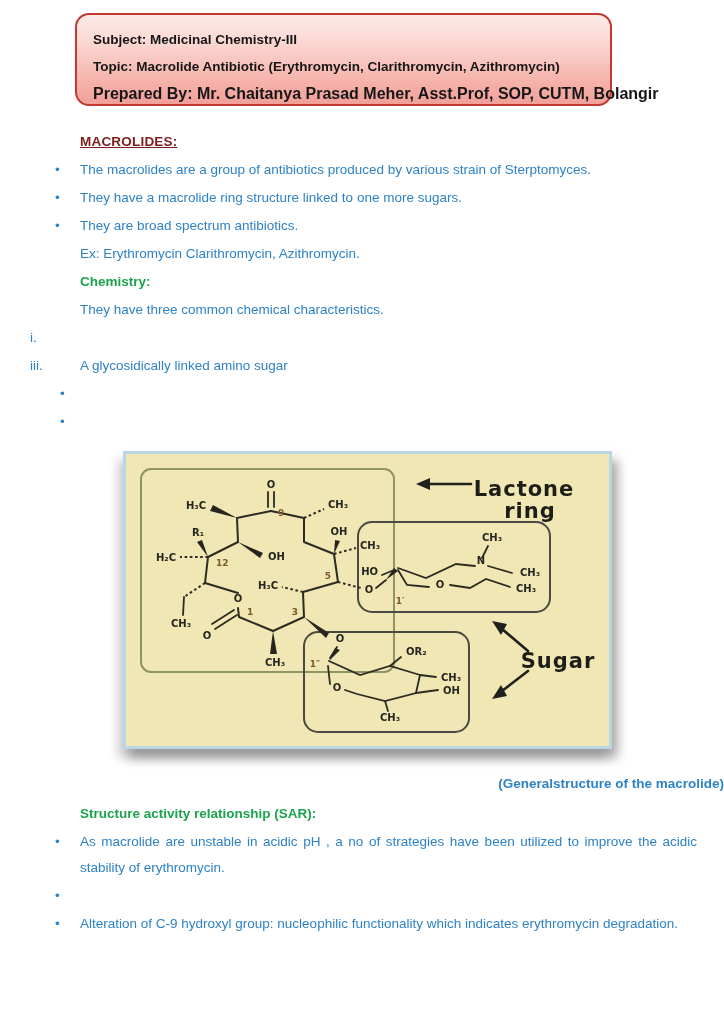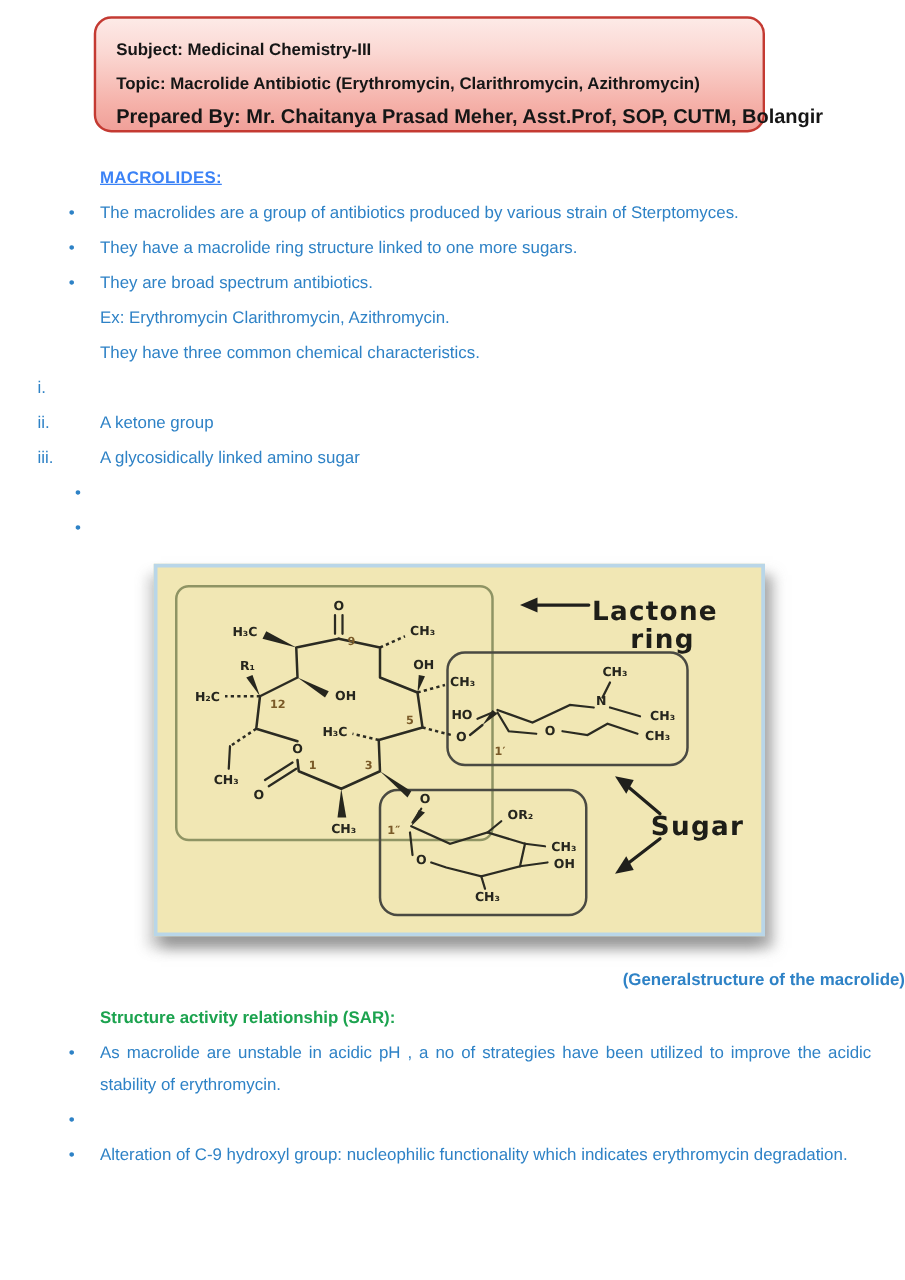--- a/index.html
+++ b/index.html
@@ -18,21 +18,21 @@
   .h-prep{font-size:16px;text-align:right;padding-right:2px;}
   
   .content{position:absolute;left:0;top:129px;width:724px;}
   .row{display:flex;align-items:flex-start;font-size:13.5px;line-height:26px;color:#2e82c6;margin:0 0 2px 0;}
   .gutter{flex:0 0 80px;box-sizing:border-box;color:#2e82c6;}
   .g-b1{padding-left:55px;}
   .g-b2{padding-left:60px;}
   .g-roman{padding-left:30px;}
   .txt{flex:1;padding-right:27px;}
   .just{text-align:justify;}
-  .heading-pink{color:#3b82f6;font-weight:bold;text-decoration:underline;letter-spacing:.2px;}
+  .heading-pink{color:#7f1d1d;font-weight:bold;text-decoration:underline;letter-spacing:.2px;}
   .heading-green{color:#1ca34f;font-weight:bold;}
   .caption-row{justify-content:flex-end;font-weight:bold;margin:6px 0 4px 0;}
   .caption-row .txt{flex:0 0 auto;padding:0;}
   
   .figure-wrap{
     margin:16px 0 22px 123px;width:489px;height:298px;box-sizing:border-box;
     background:#f1e7b4;border:3px solid #b9d6e8;
     box-shadow:6px 9px 10px rgba(105,105,105,.55), -5px 9px 10px rgba(105,105,105,.32);
     position:relative;
   }
@@ -75,32 +75,32 @@
   <div class="row">
     <span class="gutter g-b1">•</span>
     <span class="txt">They are broad spectrum antibiotics.</span>
   </div>
 
   <div class="row">
     <span class="gutter"></span>
     <span class="txt">Ex: Erythromycin Clarithromycin, Azithromycin.</span>
   </div>
 
+  <div class="row">
+    <span class="gutter"></span>
+    <span class="txt heading-green">Chemistry:</span>
+  </div>
 
   <div class="row">
     <span class="gutter"></span>
     <span class="txt">They have three common  chemical characteristics.</span>
   </div>
 
   <div class="row">
     <span class="gutter g-roman">i.</span>
-  </div>
-  <div class="row">
-    <span class="gutter g-roman">ii.</span>
-    <span class="txt">A ketone group</span>
   </div>
   <div class="row">
     <span class="gutter g-roman">iii.</span>
     <span class="txt">A glycosidically linked amino sugar</span>
   </div>
 
   <div class="row">
     <span class="gutter g-b2">•</span>
   </div>
   <div class="row">

